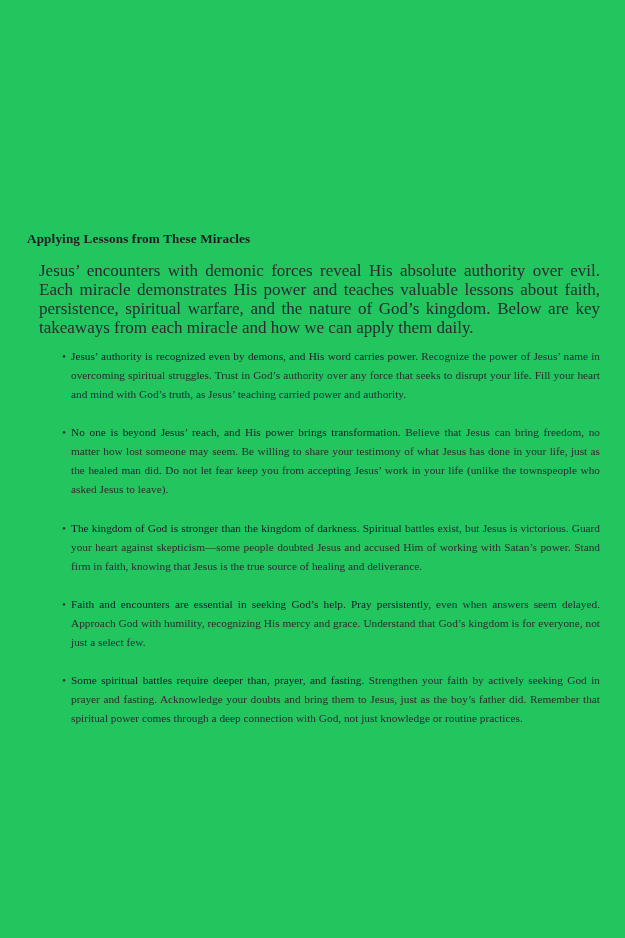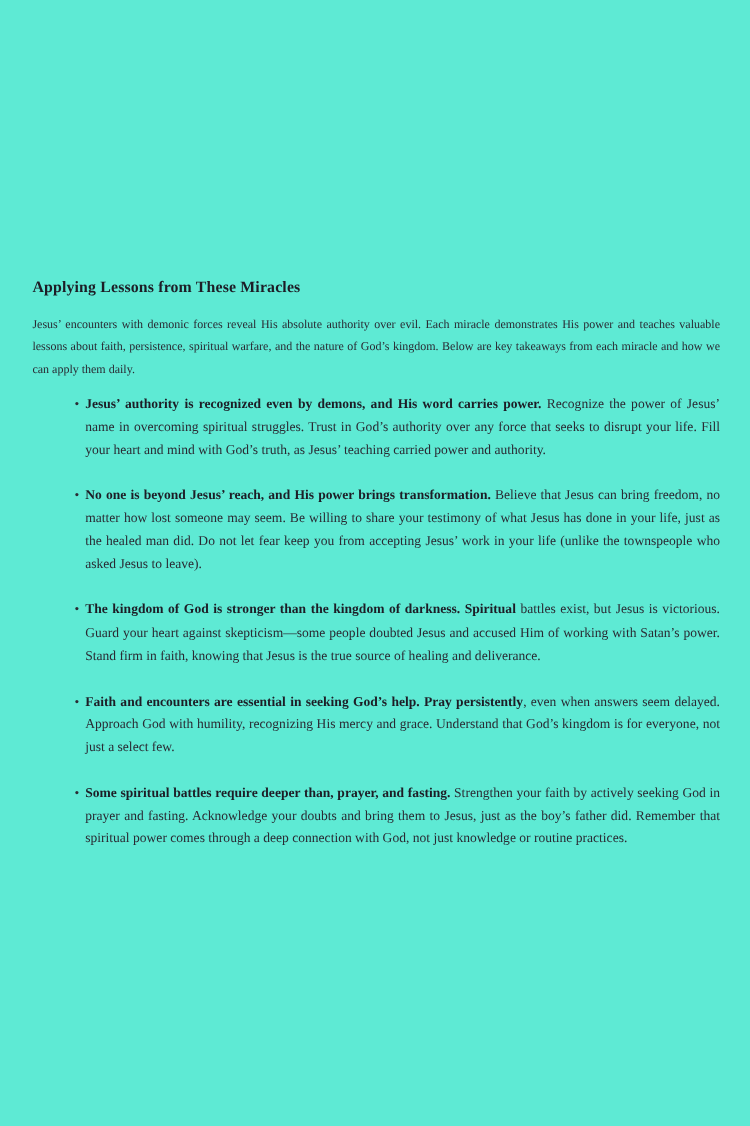--- a/index.html
+++ b/index.html
@@ -16,46 +16,46 @@
     color: #2a2a33;
     -webkit-font-smoothing: antialiased;
   }
 
   .page {
     position: absolute;
     left: 0;
     top: 0;
     width: 625px;
     height: 938px;
-    background: #5eead4;
+    background: #22c55e;
     overflow: hidden;
   }
 
   .content {
     position: absolute;
     left: 27px;
     top: 231px;
     width: 573px;
   }
 
   .section-heading {
     font-size: 13.2px;
     font-weight: bold;
     letter-spacing: 0.01em;
     margin: 0 0 13px 0;
     line-height: 1.25;
     color: #1d1d26;
   }
 
   .intro-paragraph {
-    font-size: 10px;
+    font-size: 17px;
     line-height: 19.1px;
     text-align: justify;
     text-justify: inter-word;
-    margin: 0 0 10px 0;
+    margin: 0 0 10px 12px;
     color: #2a2a33;
     hyphens: auto;
   }
 
   .bullet-list {
     list-style: none;
     margin: 0;
     padding: 0;
   }
 
@@ -78,21 +78,21 @@
   .bullet-marker {
     position: absolute;
     left: 35px;
     top: 0;
     line-height: 19.1px;
     font-size: 11.3px;
     color: #2a2a33;
   }
 
   .lead-in {
-    font-weight: bold;
+    font-weight: normal;
     color: #1d1d26;
   }
 
   .body-text {
     font-weight: normal;
   }
 </style>
 </head>
 <body>
 

